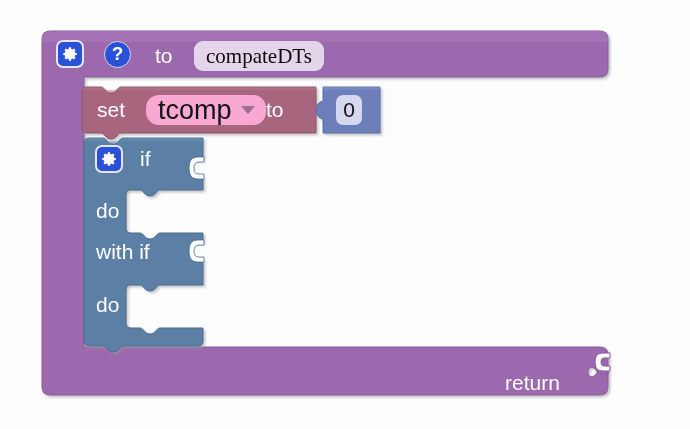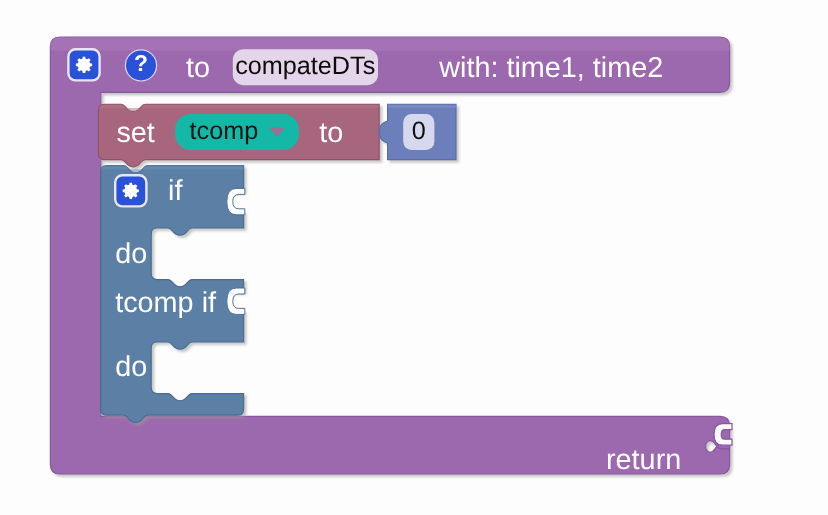--- a/index.html
+++ b/index.html
@@ -38,21 +38,21 @@
     left: 0; top: 0;
     width: 690px;
     height: 429px;
     pointer-events: none;
   }
   .overlay > * { pointer-events: auto; }
 
   .blk-text {
     position: absolute;
     color: #ffffff;
-    font-size: 24px;
+    font-size: 21px;
     line-height: 1;
     white-space: nowrap;
     font-family: "Liberation Sans", sans-serif;
   }
 
   
   .gear-btn {
     position: absolute;
     width: 28px;
     height: 28px;
@@ -88,40 +88,40 @@
 
   
   .name-field {
     position: absolute;
     background: #e4d5ea;
     border-radius: 9px;
     color: #0b0b0b;
     font-size: 21px;
     display: flex;
     align-items: center;
-    padding: 0 2px;
+    padding: 0 12px;
     box-sizing: border-box;
     height: 30px;
     white-space: nowrap;
-    font-family: Liberation Sans, sans-serif;
+    font-family: Liberation Serif, serif;
   }
 
   
   .dd-field {
     position: absolute;
-    background: #14b8a6;
+    background: #f9a8d4;
     border-radius: 13px;
     height: 30px;
     display: flex;
     align-items: center;
     gap: 9px;
     padding: 0 11px 0 12px;
     box-sizing: border-box;
     color: #131313;
-    font-size: 21px;
+    font-size: 27px;
     white-space: nowrap;
     font-family: "Liberation Sans", sans-serif;
   }
   .dd-arrow {
     width: 0; height: 0;
     border-left: 7px solid transparent;
     border-right: 7px solid transparent;
     border-top: 8px solid #9c7090;
   }
 
@@ -339,21 +339,20 @@
     </div>
 
     <div class="help-btn" style="left:104px; top:41px;">
       <span>?</span>
     </div>
 
     <div class="blk-text" style="left:155px; top:45px;">to</div>
 
     <div class="name-field" style="left:194px; top:41px;">compateDTs</div>
 
-    <div class="blk-text" style="left:366px; top:45px;">with: time1, time2</div>
 
     <div class="blk-text" style="left:505px; top:360px;margin-top:12px;">return</div>
 
     <div class="blk-text" style="left:97px; top:99px;">set</div>
 
     <div class="dd-field" style="left:146px; top:95px;">
       <span>tcomp</span>
       <span class="dd-arrow"></span>
     </div>
 
@@ -365,18 +364,18 @@
       <svg width="18" height="18" viewBox="0 0 24 24" aria-hidden="true">
         <path fill="#ffffff" d="M12 8.2a3.8 3.8 0 1 0 0 7.6 3.8 3.8 0 0 0 0-7.6zm0 5.6a1.8 1.8 0 1 1 0-3.6 1.8 1.8 0 0 1 0 3.6z"></path>
         <path fill="#ffffff" d="M21 13.4v-2.8l-2.3-.4a6.9 6.9 0 0 0-.7-1.7l1.3-1.9-2-2-1.9 1.3a6.9 6.9 0 0 0-1.7-.7L13.4 3h-2.8l-.4 2.2a6.9 6.9 0 0 0-1.7.7L6.6 4.6l-2 2 1.3 1.9a6.9 6.9 0 0 0-.7 1.7L3 10.6v2.8l2.2.4c.16.6.4 1.17.7 1.7l-1.3 1.9 2 2 1.9-1.3c.53.3 1.1.54 1.7.7l.4 2.2h2.8l.4-2.2c.6-.16 1.17-.4 1.7-.7l1.9 1.3 2-2-1.3-1.9c.3-.53.54-1.1.7-1.7L21 13.4z"></path>
       </svg>
     </div>
 
     <div class="blk-text" style="left:140px; top:148px;">if</div>
 
     <div class="blk-text" style="left:96px; top:200px;">do</div>
 
-    <div class="blk-text" style="left:96px; top:241px;">tcomp if</div>
+    <div class="blk-text" style="left:96px; top:241px;">with if</div>
 
     <div class="blk-text" style="left:96px; top:294px;">do</div>
 
   </div>
 </div>
 
 </body></html>

